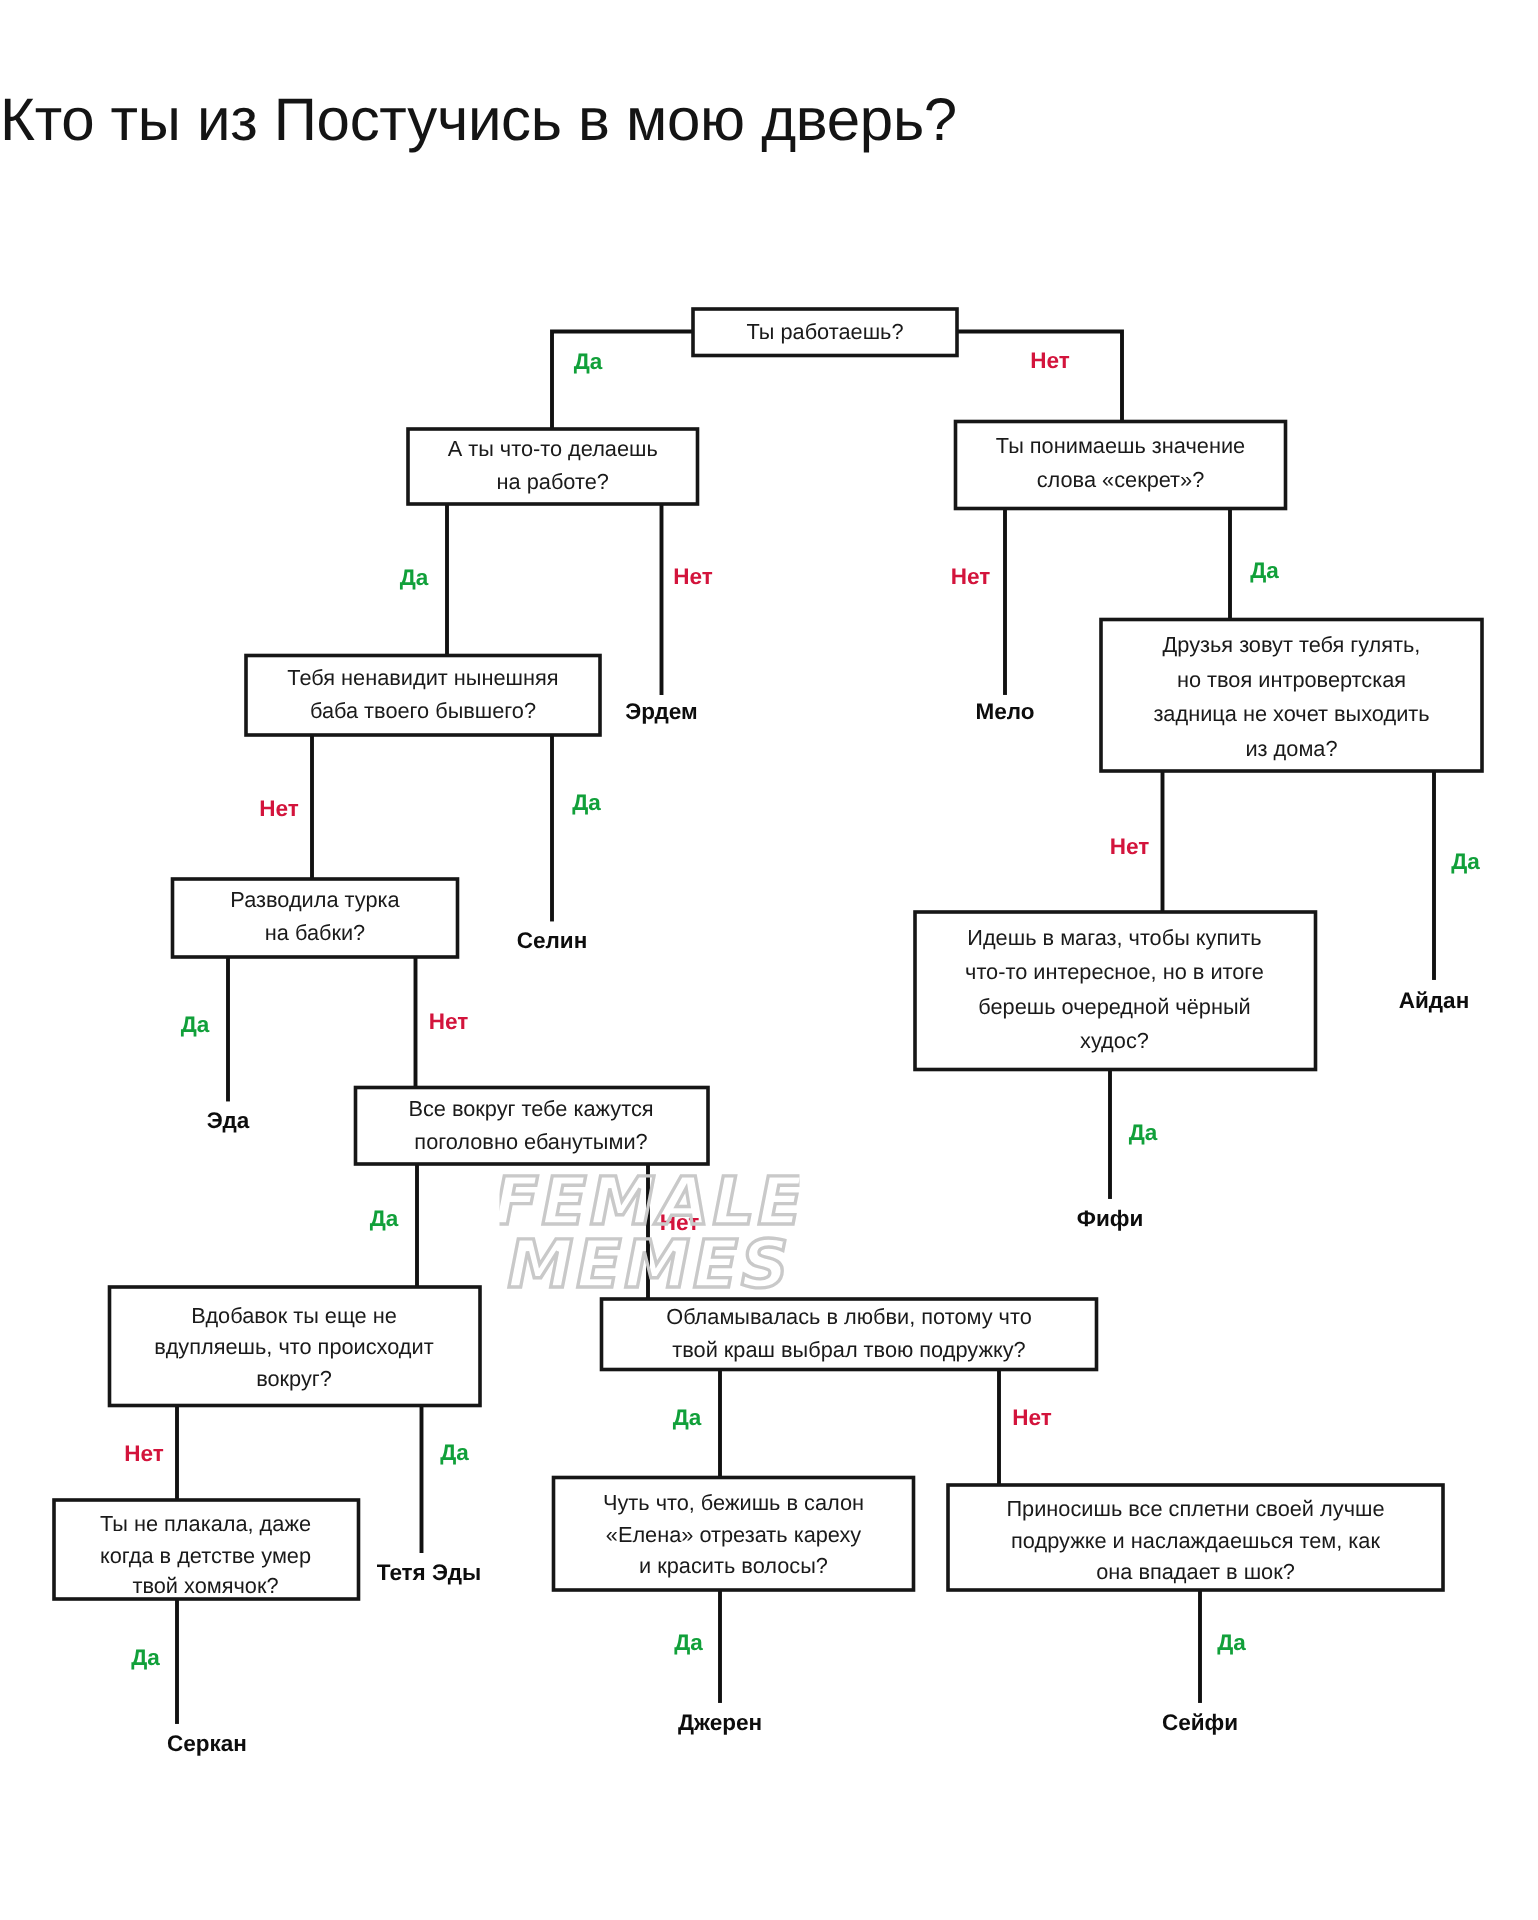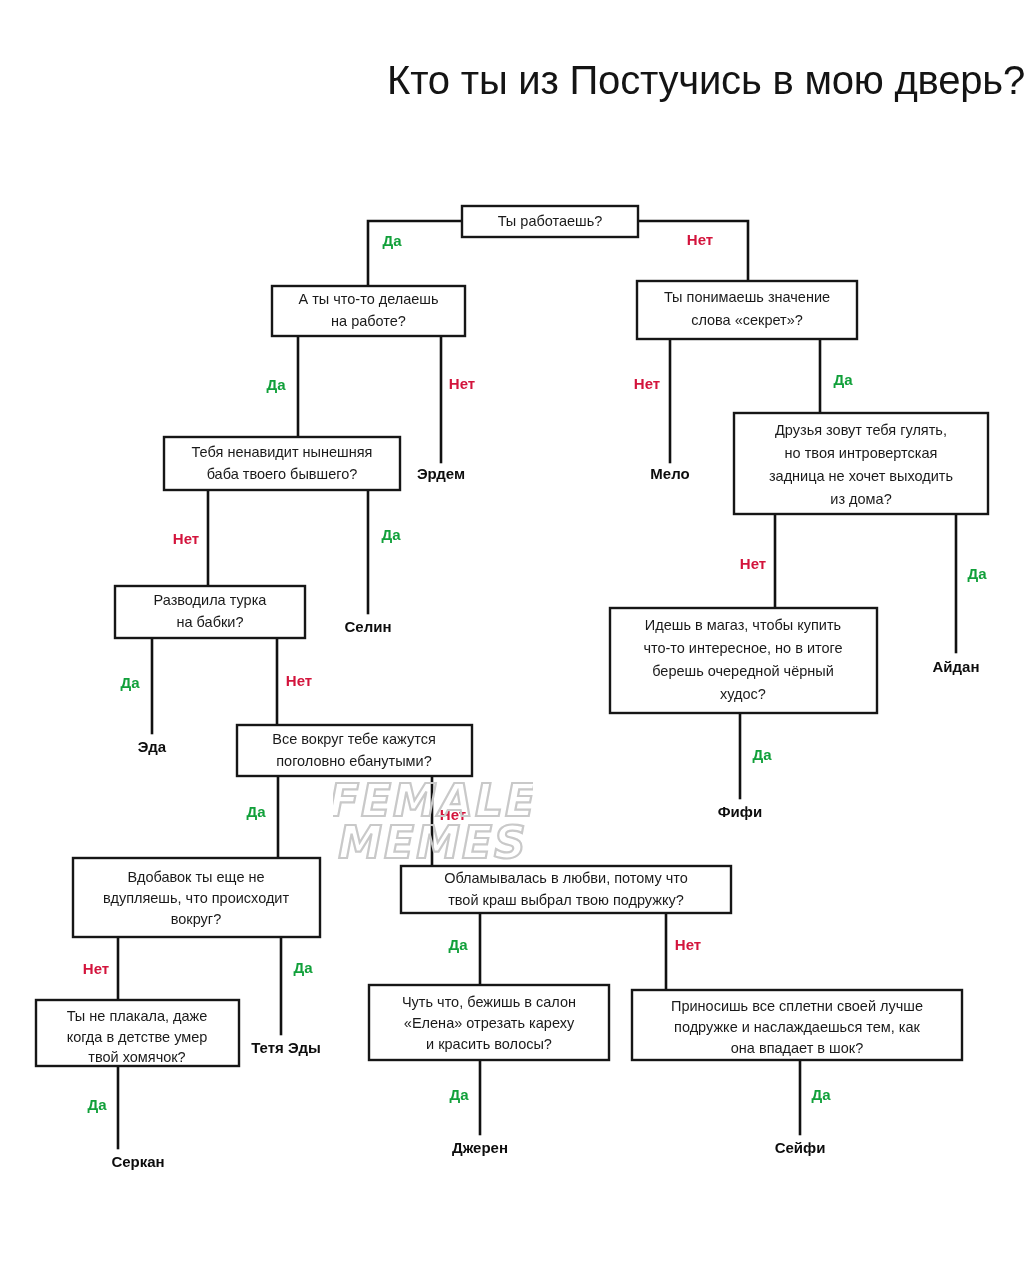--- a/index.html
+++ b/index.html
@@ -12,21 +12,21 @@
     height: 1280px;
     position: relative;
     font-family: "Liberation Sans", sans-serif;
     overflow: hidden;
   }
   #chart-title {
     position: absolute;
     top: 58px;
     left: 0;
     width: 1025px;
-    text-align: right;
+    text-align: left;
     font-family: "Liberation Sans", sans-serif;
     font-size: 40px;
     font-weight: 400;
     color: #141414;
     letter-spacing: -0.2px;
     white-space: nowrap;
   }
   #flow-svg {
     position: absolute;
     top: 0;

